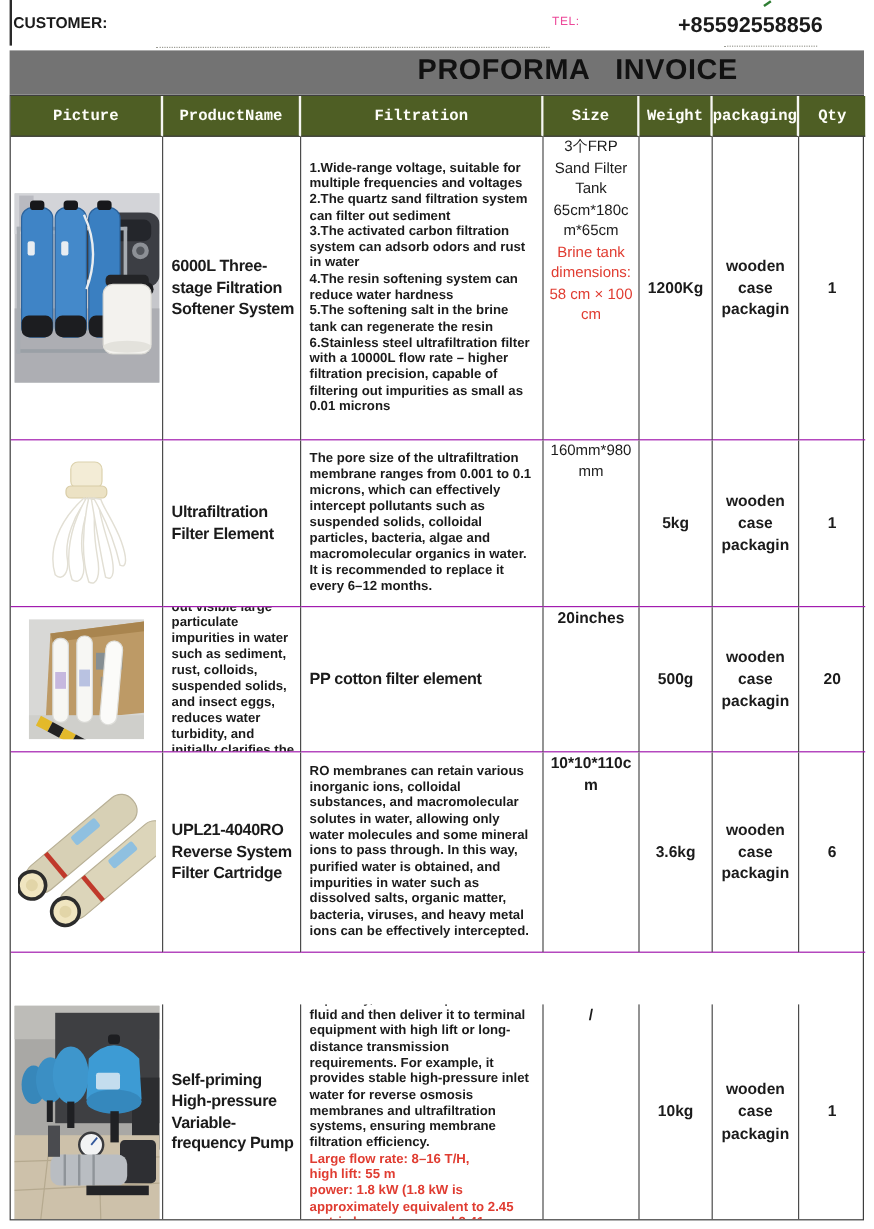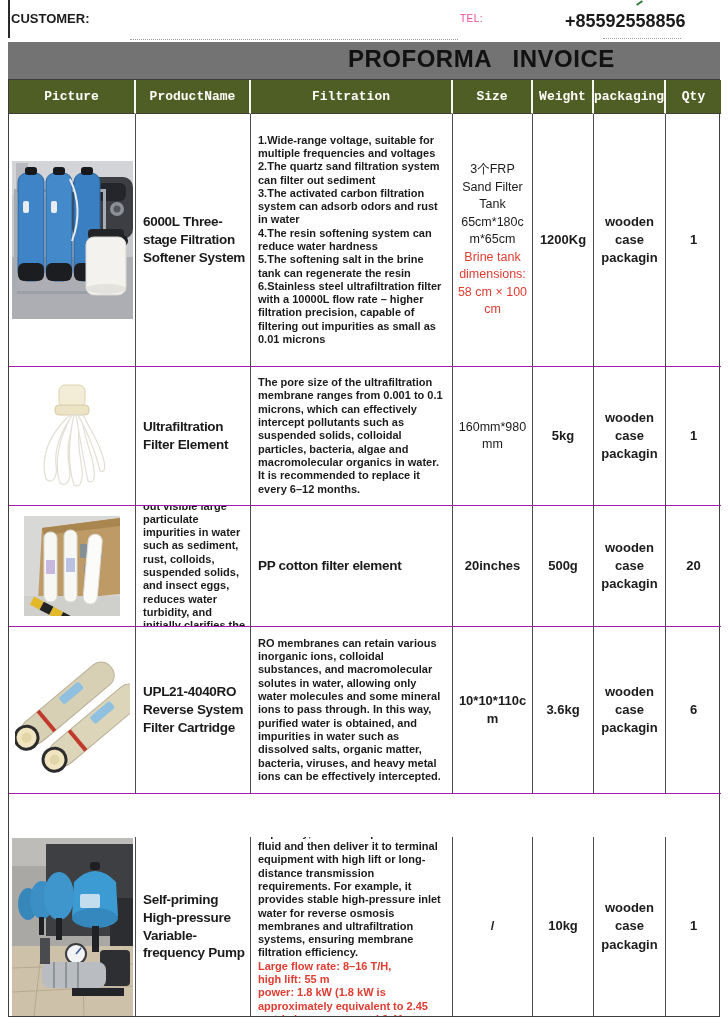--- a/index.html
+++ b/index.html
@@ -39,21 +39,21 @@
   .hc.lastcol{border-right:none;}
 
   .pic{display:flex;align-items:center;justify-content:center;}
   .name{display:flex;flex-direction:column;justify-content:center;
         padding:0 2px 0 7px;font-size:13.5px;font-weight:700;line-height:1.32;
         letter-spacing:-.3px;}
   .desc{display:flex;flex-direction:column;justify-content:center;
         padding:4px 4px 4px 7px;font-size:11px;font-weight:700;line-height:1.21;}
   .desc .blk{white-space:pre-line;}
   .desc .redtxt{white-space:pre-line;color:#e03c31;}
-  .sizec{display:flex;flex-direction:column;justify-content:center;align-items:center;
+  .sizec{display:flex;flex-direction:column;justify-content:flex-start;align-items:center;
          text-align:center;padding:0 4px;font-size:12.5px;line-height:1.4;
          overflow-wrap:anywhere;}
   .sizec.b{font-weight:700;font-size:13px;}
   .sizec .redtxt{color:#e03c31;}
   .mid{display:flex;align-items:center;justify-content:center;text-align:center;
        font-size:13px;font-weight:700;line-height:1.4;padding:0 3px;}
 
   svg{display:block;}
 </style>
 </head>

